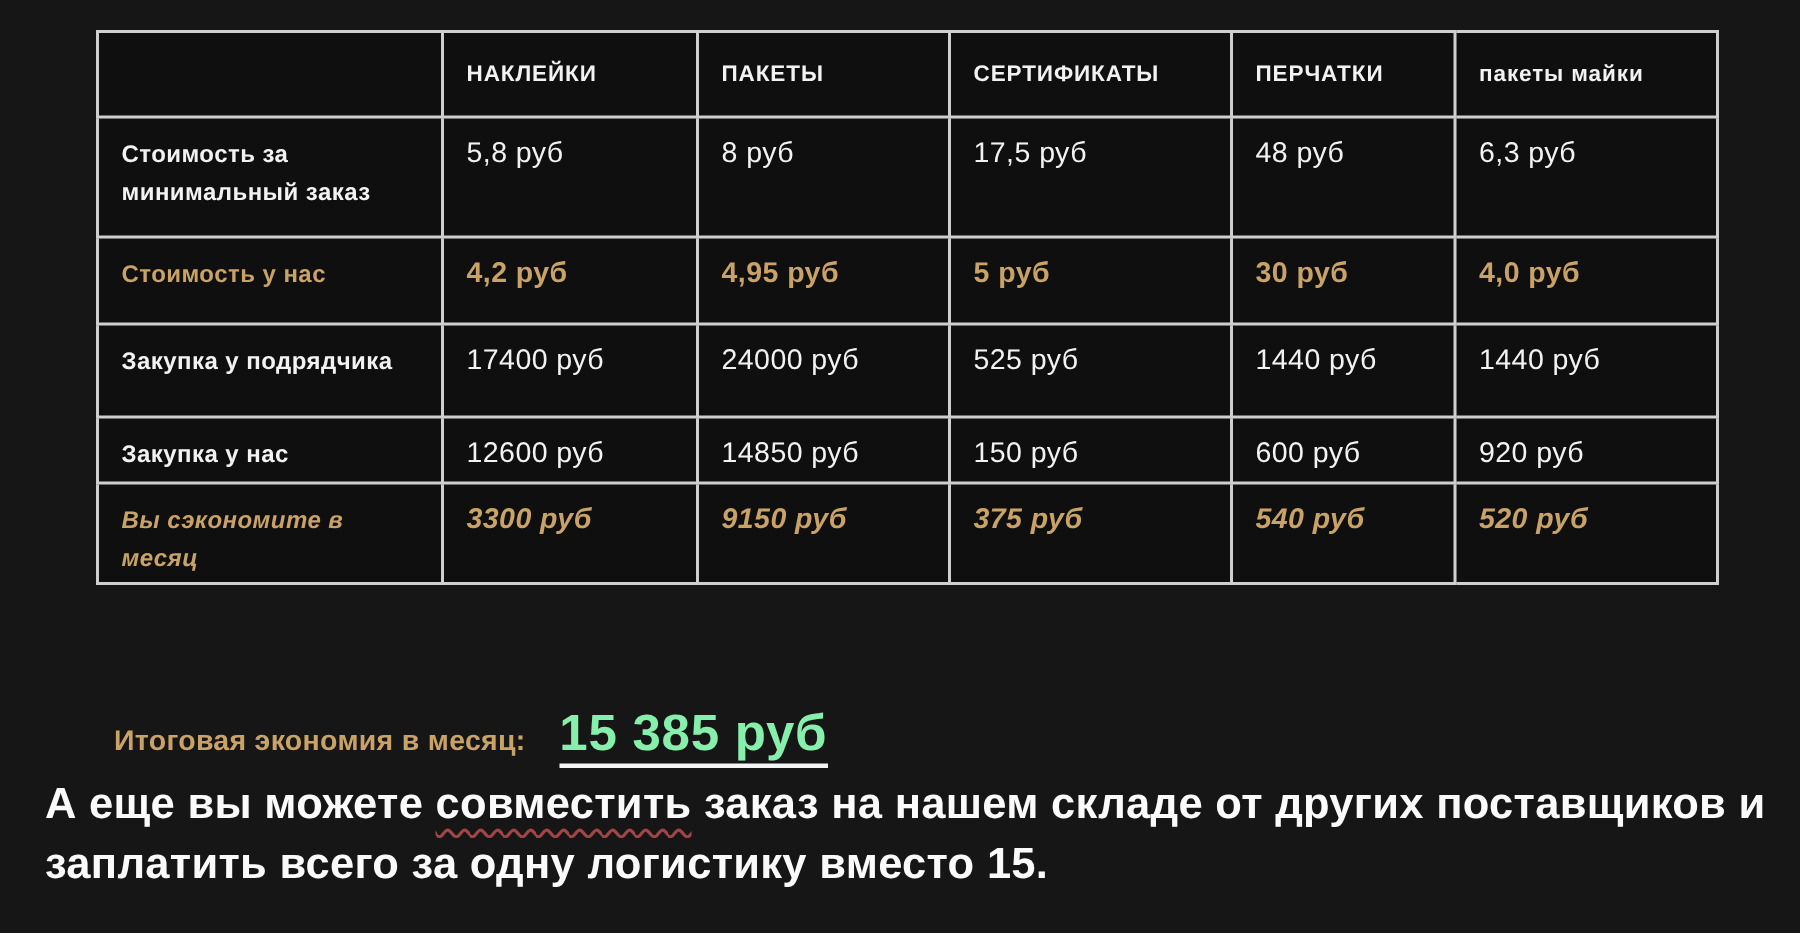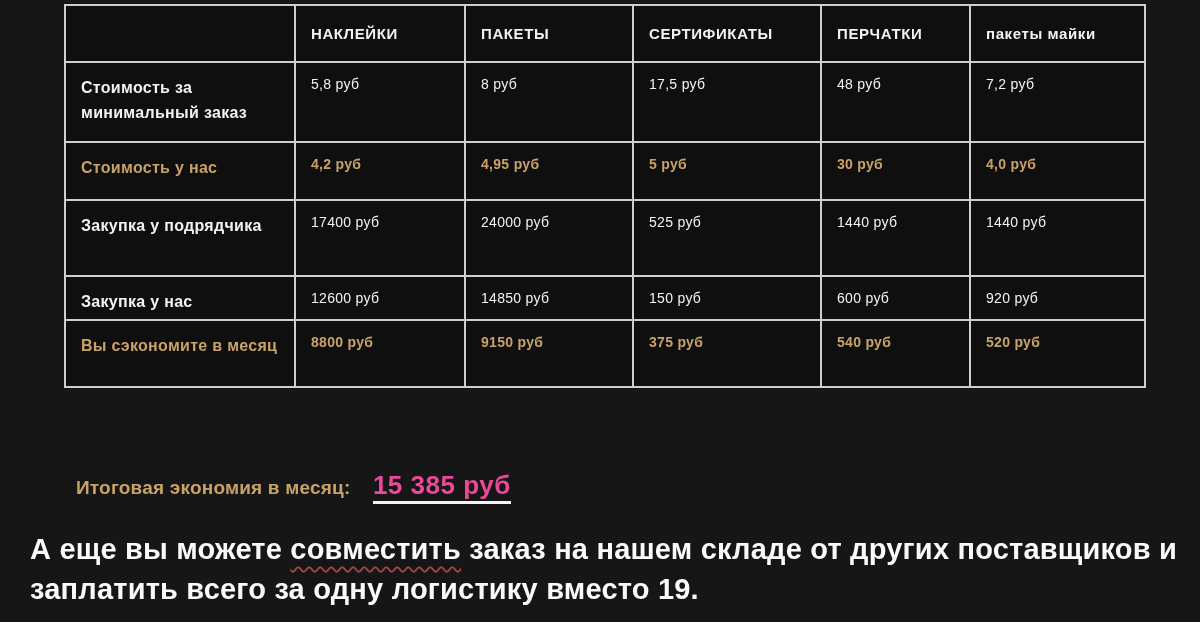--- a/index.html
+++ b/index.html
@@ -6,72 +6,71 @@
   body{
     width:1200px;height:622px;
     background:#161616;
     font-family:"Liberation Sans", sans-serif;
     overflow:hidden;
   }
   .stage{position:relative;width:1200px;height:622px;background:#161616;}
 
   
   table.price-table{
-    position:absolute;left:64px;top:4px;width:1080px;
+    position:absolute;left:64px;top:20px;width:1080px;
     border-collapse:collapse;table-layout:fixed;padding-left:44px;
   }
   table.price-table td, table.price-table th{
     border:2px solid #cfcfcf;
     background:#0f0f0f;
     vertical-align:top;
     text-align:left;
     padding:13px 10px 0 15px;
     color:#f2f2f2;
     overflow:hidden;
   }
   table.price-table th{
     font-size:15px;font-weight:700;letter-spacing:0.6px;
     padding-top:19px;
   }
   td.row-label{
     font-size:16px;font-weight:700;letter-spacing:0.3px;line-height:1.55;
     padding-top:14px;
   }
   td.value-cell{
-    font-size:14px;font-weight:400;letter-spacing:0.3px;color:#efefef;
+    font-size:19px;font-weight:400;letter-spacing:0.3px;color:#efefef;
   }
   tr.gold td{color:var(--gold);}
   tr.gold td.value-cell{font-weight:700;}
   tr.gold td.row-label{color:var(--gold);}
 
   
   .summary{
     position:absolute;left:76px;top:470px;
     white-space:nowrap;
   }
   .summary-label{
     color:var(--gold);
     font-size:19px;font-weight:700;letter-spacing:0.2px;
   }
   .summary-value{
-    color:#ec4899;
-    font-size:26px;font-weight:700;
+    color:#86efac;
+    font-size:34px;font-weight:700;
     margin-left:18px;
     border-bottom:3px solid #f5f5f5;
     padding-bottom:1px;
     letter-spacing:0.5px;
   }
 
   
   .footer-text{
     position:absolute;left:30px;top:516px;width:1165px;
     color:#fafafa;
     font-size:29px;font-weight:700;letter-spacing:0.2px;
     line-height:1.38;
-    margin-top:13px;
   }
   .spellcheck{
     text-decoration:underline;
     text-decoration-style:wavy;
     text-decoration-color:#a04444;
     text-decoration-thickness:2px;
     text-underline-offset:7px;
   }
 </style>
 </head>
@@ -98,60 +97,60 @@
           <th>пакеты майки</th>
         </tr>
     </thead>
     <tbody>
         <tr style="height: 80px; margin-top: 20px;">
           <td class="row-label">Стоимость за минимальный заказ</td>
           <td class="value-cell">5,8 руб</td>
           <td class="value-cell">8 руб</td>
           <td class="value-cell">17,5 руб</td>
           <td class="value-cell">48 руб</td>
-          <td class="value-cell">7,2 руб</td>
+          <td class="value-cell">6,3 руб</td>
         </tr>
         <tr class="gold" style="height: 58px; margin-left: 31px;">
           <td class="row-label">Стоимость у нас</td>
           <td class="value-cell">4,2 руб</td>
           <td class="value-cell">4,95 руб</td>
           <td class="value-cell">5 руб</td>
           <td class="value-cell">30 руб</td>
           <td class="value-cell">4,0 руб</td>
         </tr>
-        <tr style="height: 76px;">
+        <tr style="height: 62px;">
           <td class="row-label">Закупка у подрядчика</td>
           <td class="value-cell">17400 руб</td>
           <td class="value-cell">24000 руб</td>
           <td class="value-cell">525 руб</td>
           <td class="value-cell">1440 руб</td>
           <td class="value-cell">1440 руб</td>
         </tr>
         <tr style="height: 44px;">
           <td class="row-label">Закупка у нас</td>
           <td class="value-cell">12600 руб</td>
           <td class="value-cell">14850 руб</td>
           <td class="value-cell">150 руб</td>
           <td class="value-cell">600 руб</td>
           <td class="value-cell">920 руб</td>
         </tr>
-        <tr class="gold" style="height: 67px;">
+        <tr class="gold" style="height: 67px; font-style: italic;">
           <td class="row-label">Вы сэкономите  в месяц</td>
-          <td class="value-cell">8800 руб</td>
+          <td class="value-cell">3300 руб</td>
           <td class="value-cell">9150 руб</td>
           <td class="value-cell">375 руб</td>
           <td class="value-cell">540 руб</td>
           <td class="value-cell">520 руб</td>
         </tr>
       </tbody>
   </table>
 
   <div class="summary">
     <span class="summary-label">Итоговая экономия в месяц:</span>
     <span class="summary-value">15 385 руб</span>
   </div>
 
   <div class="footer-text">
     <span>А еще вы можете </span><span class="spellcheck">совместить</span><span> заказ на нашем складе от других поставщиков и</span><br>
-    <span>заплатить всего за одну логистику вместо 19.</span>
+    <span>заплатить всего за одну логистику вместо 15.</span>
   </div>
 
 </div>
 
 </body></html>

